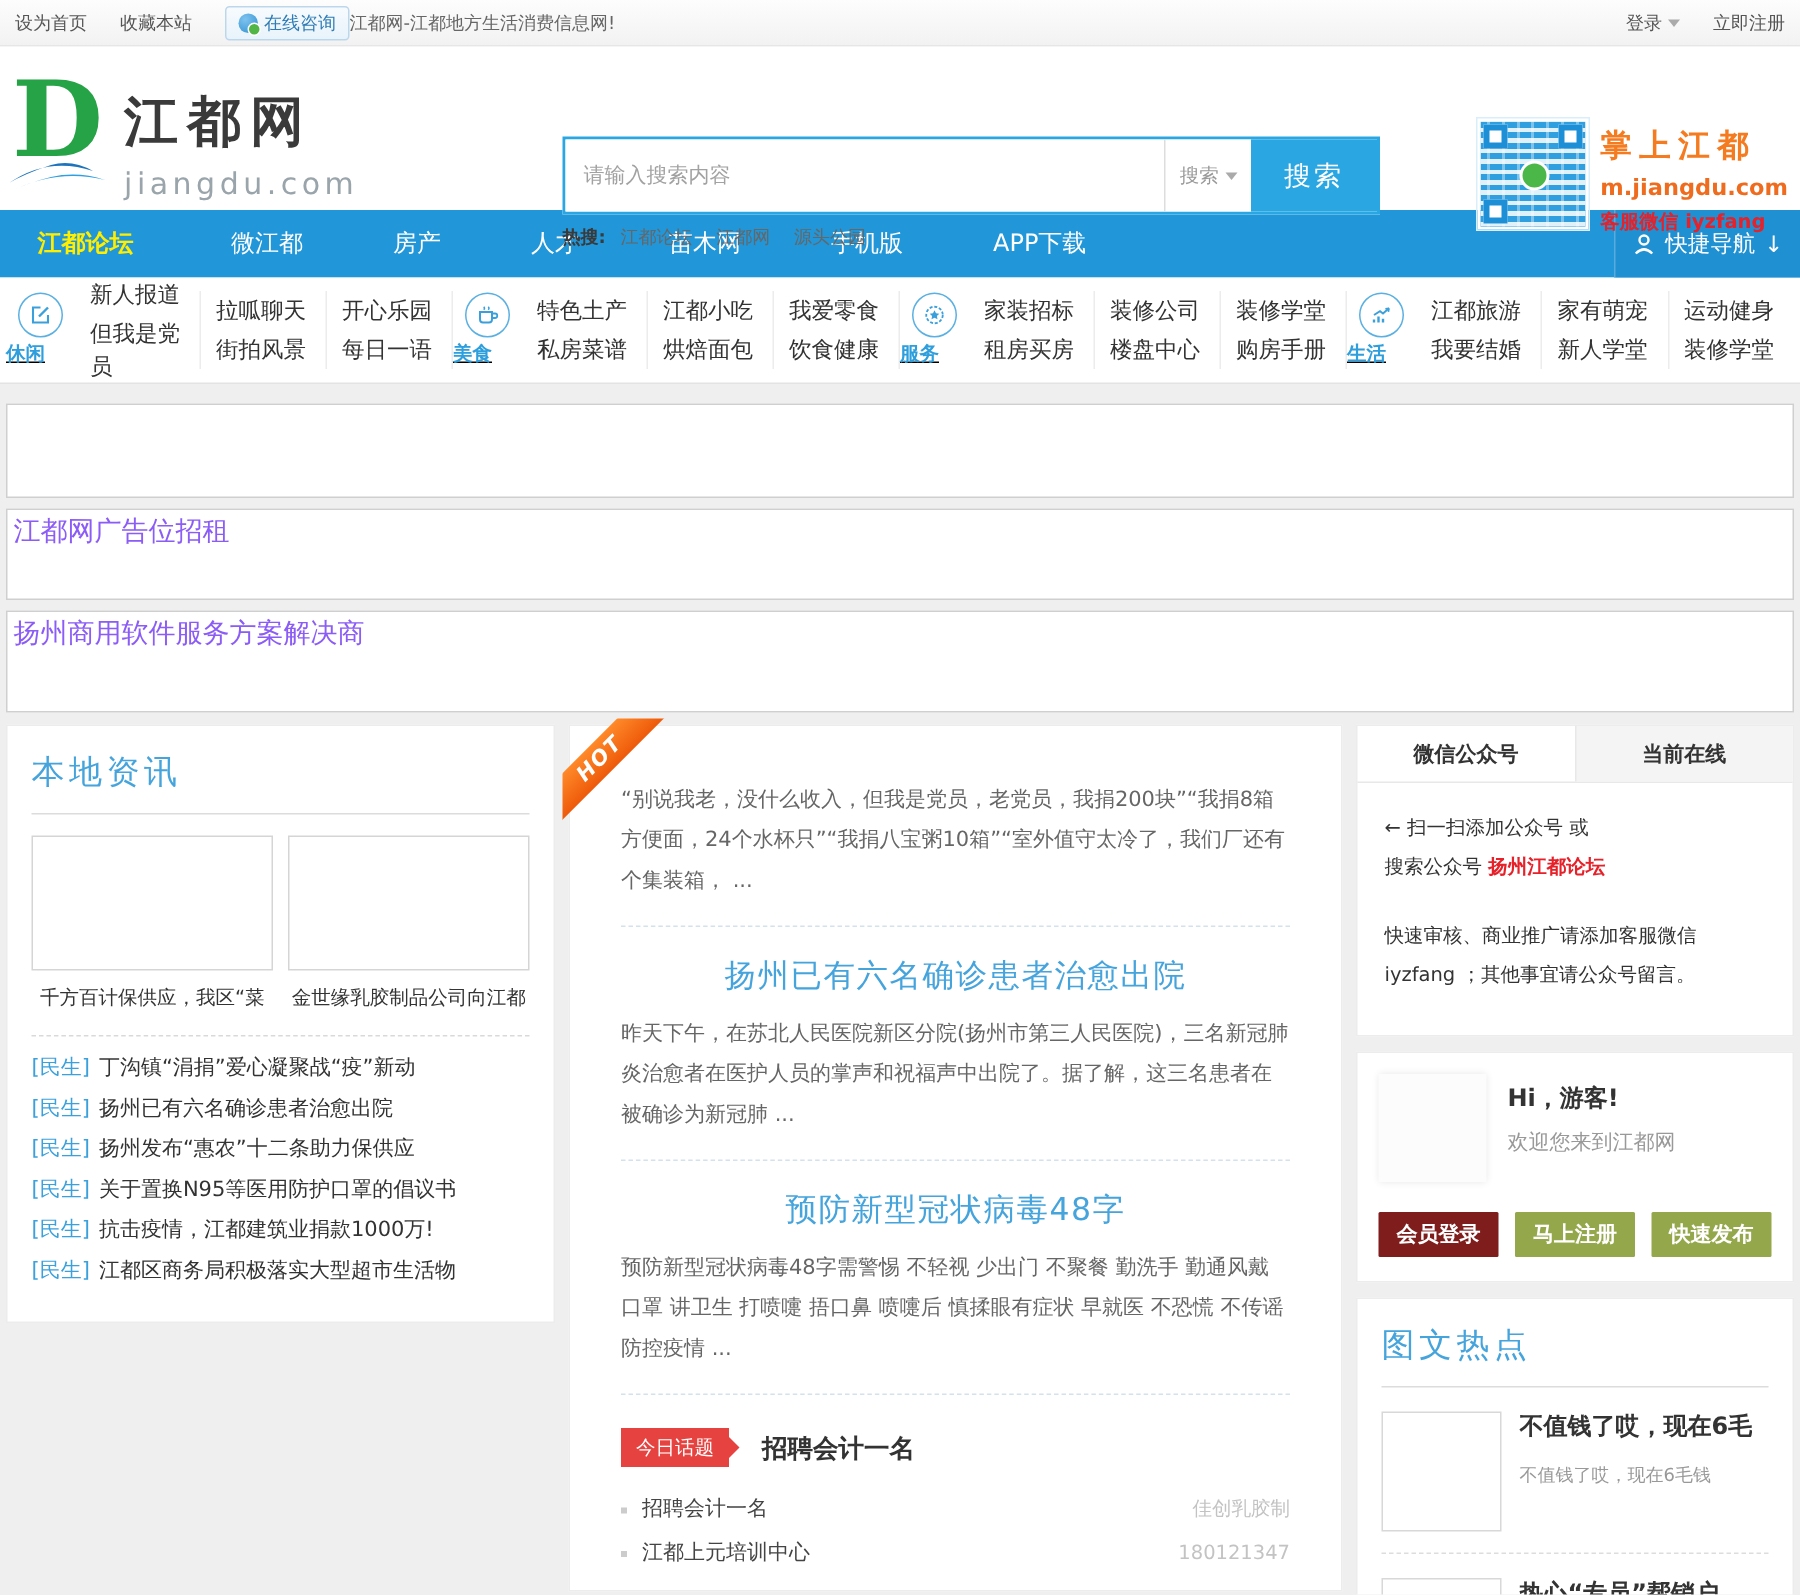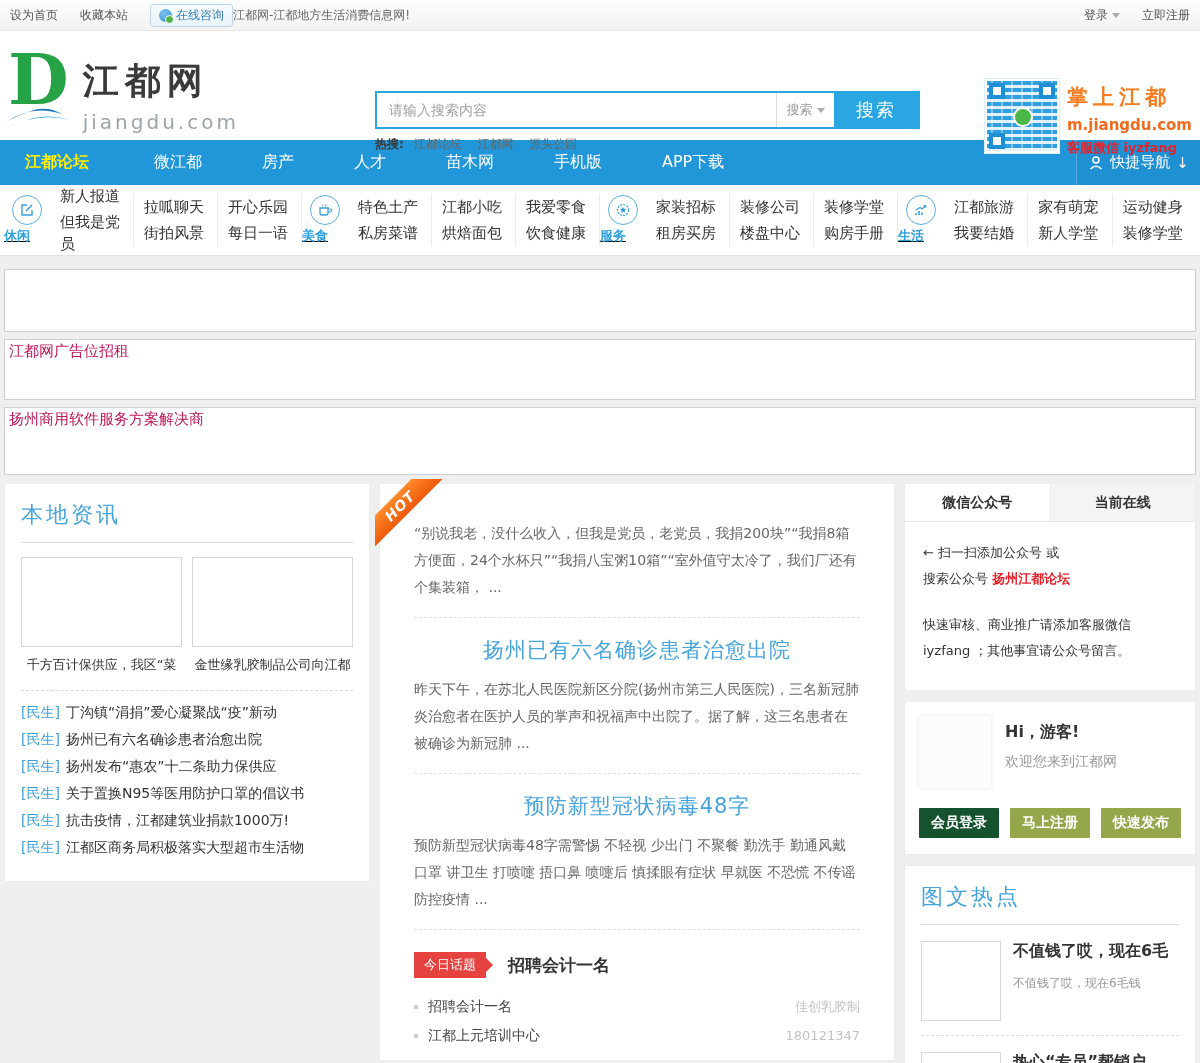--- a/index.html
+++ b/index.html
@@ -23,21 +23,21 @@
   
   .header { height:109px; background:#fff; position:relative; }
   .logo { position:absolute; left:8px; top:10px; display:flex; align-items:flex-start; cursor:pointer; }
   .logo-d { font-size:70px; line-height:78px; font-weight:bold; color:#27a347; font-family:"DejaVu Serif","Liberation Serif",serif; position:relative; }
   .logo-wave { position:absolute; left:-4px; bottom:4px; }
   .logo-texts { margin-left:14px; padding-top:16px; }
   .logo-cn { font-size:36px; font-weight:bold; color:#3a3a3a; font-family:"DejaVu Serif","Liberation Serif",serif; letter-spacing:6px; }
   .logo-en { font-size:20px; font-weight:normal; color:#9aa4ab; letter-spacing:3px; margin-top:4px; }
 
   .search-wrap { position:absolute; left:375px; top:60px; width:545px; }
-  .search-row { display:flex; height:38px; border:2px solid #2aa7e3; background:#fff; }
+  .search-row { display:flex; height:52px; border:2px solid #2aa7e3; background:#fff; }
   .search-input { flex:1; border:none; outline:none; padding:0 12px; font-size:14px; color:#333; font-family:inherit; }
   .search-input::placeholder { color:#a2a2a2; }
   .search-scope { width:58px; display:flex; align-items:center; justify-content:center; color:#999; font-size:13px; border-left:1px solid #ddd; cursor:pointer; background:#fff; }
   .search-btn { width:84px; background:#2aa7e3; color:#fff; font-size:18px; border:none; cursor:pointer; font-family:inherit; letter-spacing:2px; }
   .hot-line { margin-top:7px; font-size:12px; color:#666; }
   .hot-line .hl-label { font-weight:bold; color:#3a3a3a; margin-right:6px; }
   .hot-line a { color:#666; margin-right:12px; }
 
   .qr-block { position:absolute; right:8px; top:48px; display:flex; gap:8px; }
   .qr-box { width:74px; height:74px; position:relative; background:
@@ -65,21 +65,21 @@
   .subnav { background:#fff; border-bottom:1px solid #e3e3e3; height:71px; display:flex; padding:0 4px; }
   .sn-group { flex:1; display:flex; align-items:center; }
   .sn-iconcol { width:46px; text-align:left;text-decoration:underline; }
   .sn-circle { width:30px; height:30px; border:1px solid #5ab0e2; border-radius:50%; margin:0 auto; display:flex; align-items:center; justify-content:center; }
   .sn-cat { font-size:13px; font-weight:bold; color:#2e9fdc; margin-top:2px; }
   .sn-col { flex:1; padding-left:10px; border-right:1px solid #ececec; height:52px; display:flex; flex-direction:column; justify-content:center; gap:4px; }
   .sn-col a { font-size:15px; color:#333; line-height:22px; display:block; }
 
   
   .ads { width:1192px; margin:0 auto; }
-  .ad-box { background:#fff; border:1px solid #cfcfcf; font-size:15px; color:#be185d; padding:2px 4px; cursor:pointer; }
+  .ad-box { background:#fff; border:1px solid #cfcfcf; font-size:18px; color:#8b5cf6; padding:2px 4px; cursor:pointer; }
   .ad-1 { height:63px; margin-top:13px; }
   .ad-2 { height:61px; margin-top:7px; }
   .ad-3 { height:68px; margin-top:7px; }
 
   
   .main { width:1192px; margin:8px auto 0; display:flex; align-items:flex-start; gap:9px; }
   .card { background:#fff; border:1px solid #ececec; }
 
   
   .col-left { width:366px; padding:16px 16px 20px; }
@@ -127,21 +127,21 @@
   .tabs-body .para2 { margin-top:20px; }
 
   .user-card { margin-top:10px; padding:14px 14px 16px; }
   .user-top { display:flex; }
   .avatar { width:72px; height:72px; background:#fcfcfc; box-shadow:0 0 5px rgba(0,0,0,.10); flex:none; }
   .user-texts { margin-left:14px; padding-top:6px; }
   .greeting { font-size:16px; font-weight:bold; color:#333; }
   .welcome { font-size:14px; color:#999; margin-top:10px; }
   .user-btns { display:flex; gap:11px; margin-top:20px; }
   .ubtn { flex:1; height:30px; border:none; color:#fff; font-size:14px; font-weight:bold; cursor:pointer; font-family:inherit; border-radius:1px; }
-  .ubtn.login { background:#14532d; }
+  .ubtn.login { background:#7f1d1d; }
   .ubtn.green { background:#94a84b; }
 
   .hotimg-card { margin-top:10px; padding:16px 16px 20px; height:242px; overflow:hidden; }
   .hi-item { display:flex; margin-top:16px; cursor:pointer; }
   .hi-thumb { width:80px; height:80px; border:1px solid #d8d8d8; background:#fff; flex:none; }
   .hi-texts { margin-left:12px; min-width:0; }
   .hi-title { font-size:16px; font-weight:bold; color:#333; white-space:nowrap; overflow:hidden; }
   .hi-sub { font-size:12px; color:#999; margin-top:10px; line-height:22px; }
   .hi-divider { border-top:1px dashed #ddd; margin-top:14px; }
 

